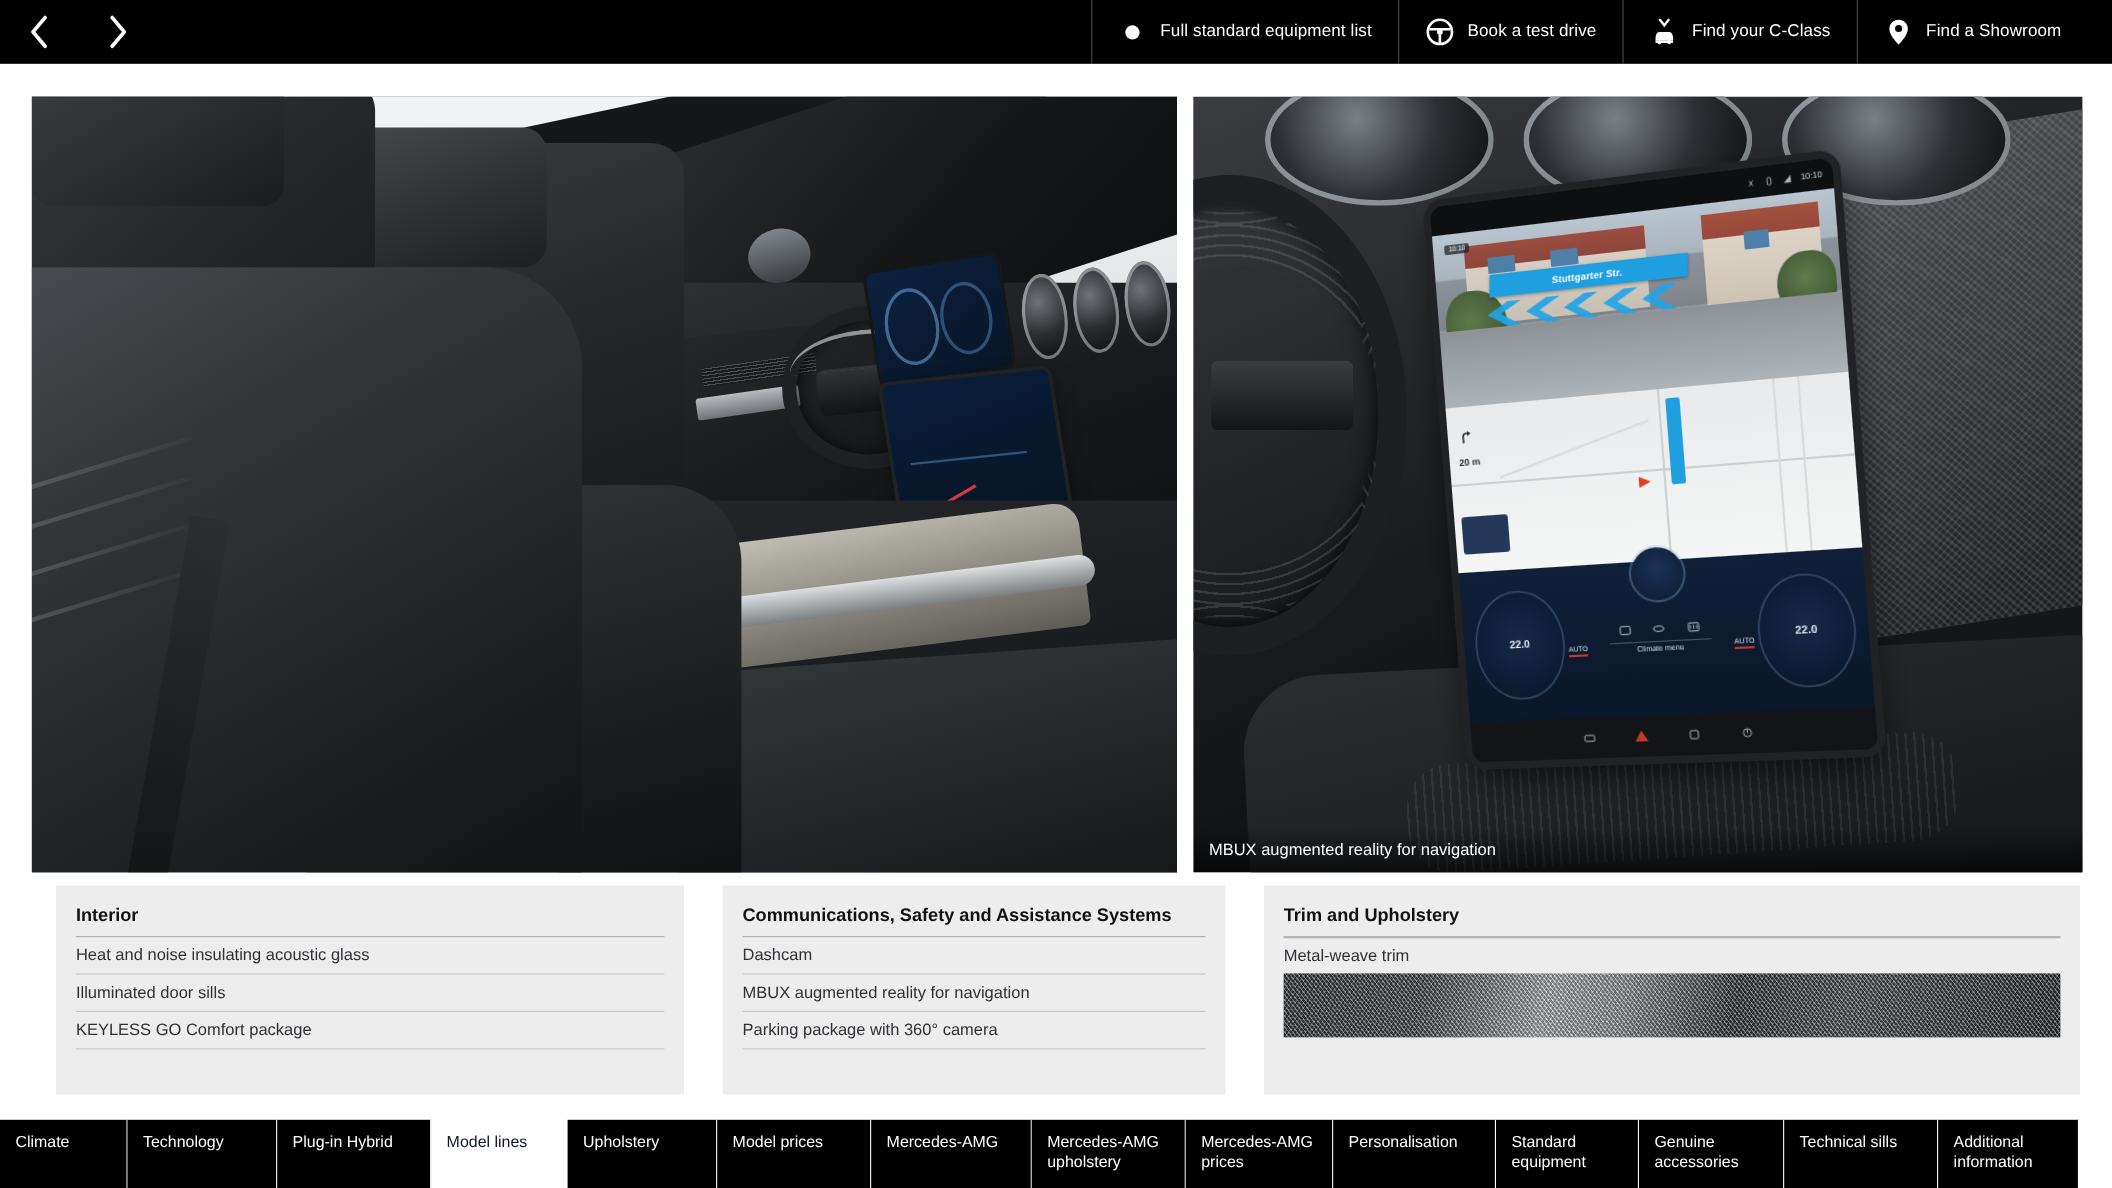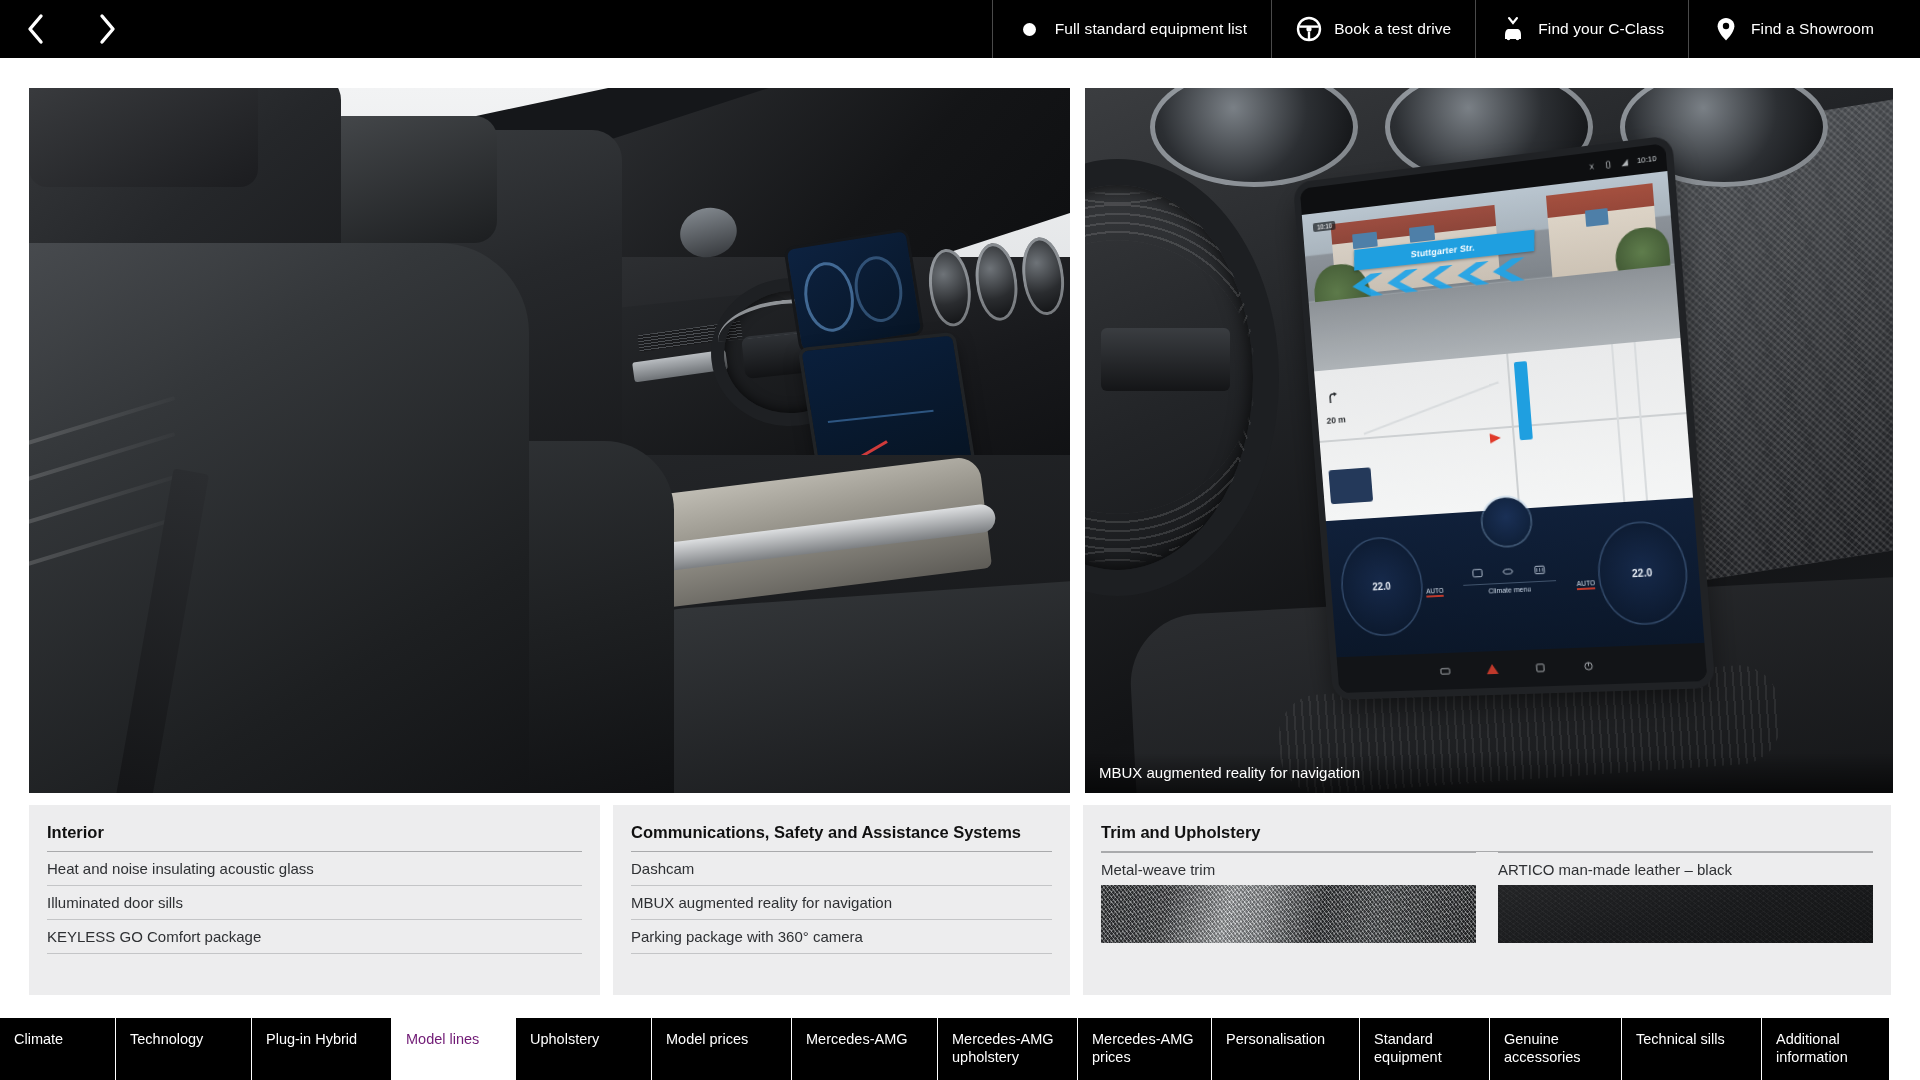--- a/index.html
+++ b/index.html
@@ -410,21 +410,21 @@
   }
   .mb-ico { width:11px; height:9px; opacity:.85; }
   .warn-tri { width:0;height:0;border-left:6px solid transparent;border-right:6px solid transparent;border-bottom:10px solid #c0392b; }
 
   
   .panels {
     position: absolute; left: 0; top: 805px;
     width: 1920px; height: 190px;
     display: flex; gap: 13px; padding: 0 29px;
   }
-  .panel { background: #ededee; padding: 18px 18px 0 18px; }
+  .panel { background: #ededee; padding: 18px 18px 0 18px; margin-left: 22px; }
   .panel-1 { width: 571px; }
   .panel-2 { width: 457px; }
   .panel-3 { flex: 1 1 auto; }
   .panel-title {
     font-size: 16.5px; font-weight: bold; color: #111;
     padding: 0 0 9px 0;
     border-bottom: 1.5px solid #a9aaac;
   }
   .feat-list { list-style: none; }
   .feat-item {
@@ -462,21 +462,21 @@
   .tab {
     flex: 0 0 auto;
     background: #000; color: #fff;
     border-right: 1px solid #fff;
     display: flex; align-items: flex-start;
     padding: 12px 14px 0 14px;
     font-size: 14.5px; line-height: 1.25;
     cursor: pointer;
   }
   .tab:first-child { border-left: none; }
-  .tab.active { background: #fff; color: #701a75; }
+  .tab.active { background: #fff; color: #0f172a; }
   .tab span { display: block; }
 </style>
 </head>
 <body>
 
 <div class="page">
 
   <div class="topbar">
     <div class="nav-arrows">
       <div class="nav-arrow">
@@ -719,24 +719,20 @@
       </ul>
     </div>
 
     <div class="panel panel-3">
       <div class="panel-title">Trim and Upholstery</div>
       <div class="swatches">
         <div class="swatch-col">
           <div class="swatch-head">Metal-weave trim</div>
           <div class="swatch-img sw-metal"></div>
         </div>
-        <div class="swatch-col">
-          <div class="swatch-head">ARTICO man-made leather – black</div>
-          <div class="swatch-img sw-leather"></div>
-        </div>
       </div>
     </div>
   </div>
 
   <div class="tabs">
       <div class="tab" style="width: 116px;">
         <div>
           <span>Climate</span>
         </div>
       </div>

